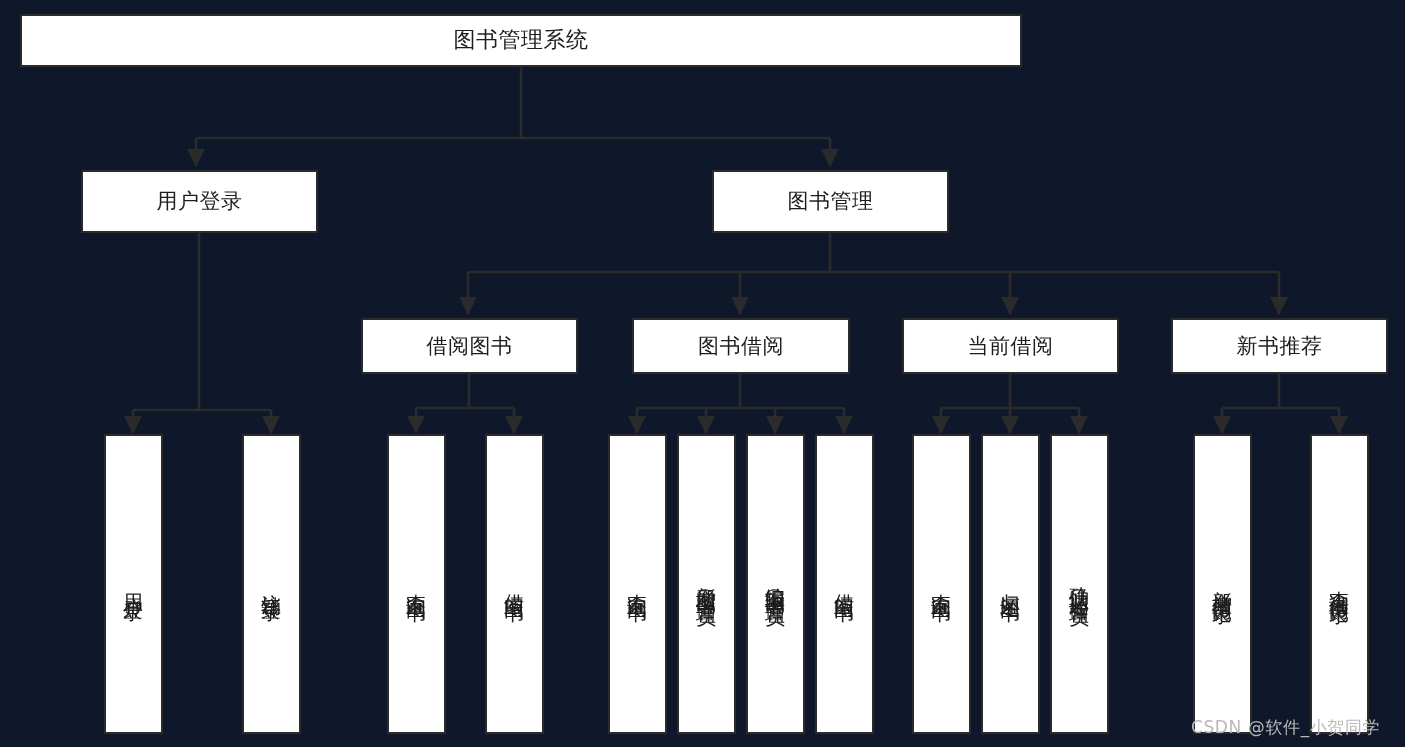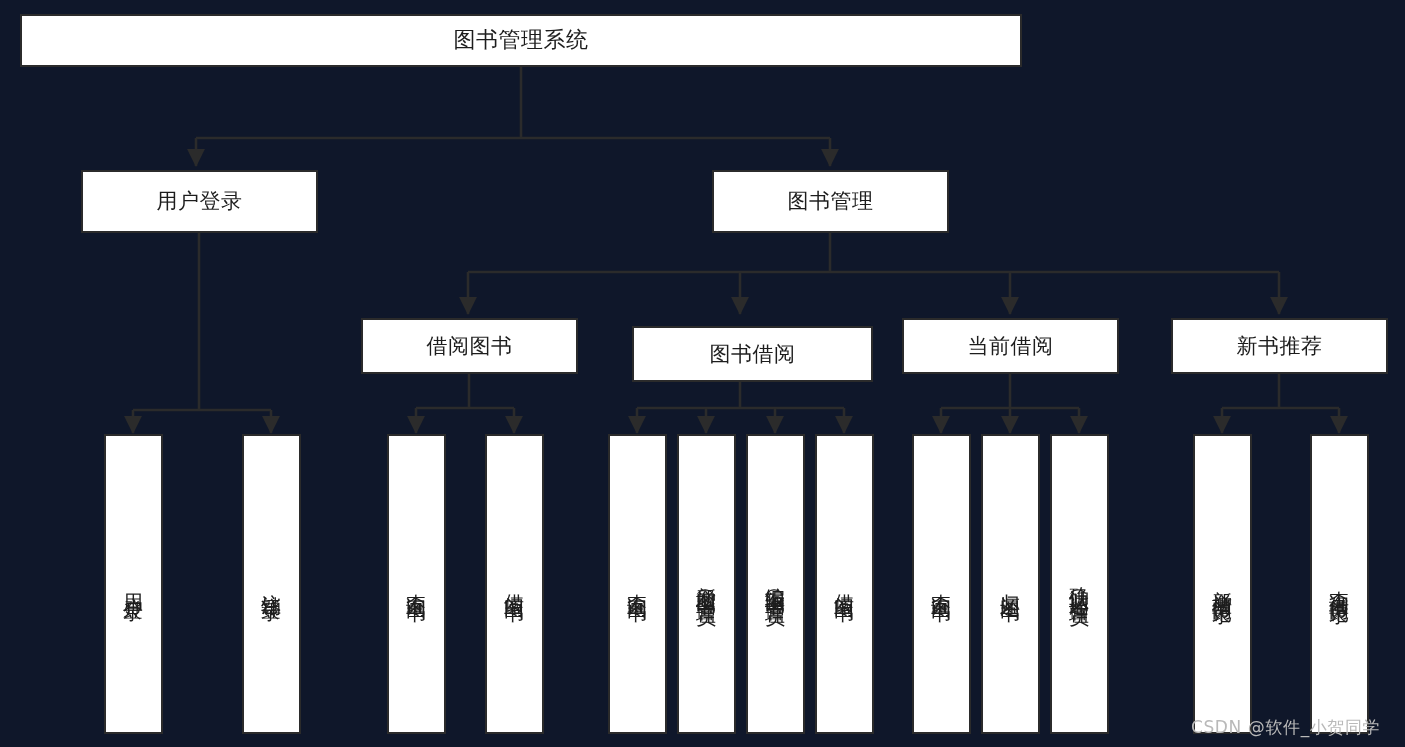--- a/index.html
+++ b/index.html
@@ -132,21 +132,21 @@
   </div>
 
   <div class="node" style="left:712px; top:170px; width:237px; height:63px;">
     <span class="lbl">图书管理</span>
   </div>
 
   <div class="node" style="left:361px; top:318px; width:217px; height:56px;">
     <span class="lbl">借阅图书</span>
   </div>
 
-  <div class="node" style="left:632px; top:318px; width:241px; height:56px;margin-top:8px;">
+  <div class="node" style="left:632px; top:318px; width:218px; height:56px;">
     <span class="lbl">图书借阅</span>
   </div>
 
   <div class="node" style="left:902px; top:318px; width:217px; height:56px;">
     <span class="lbl">当前借阅</span>
   </div>
 
   <div class="node" style="left:1171px; top:318px; width:217px; height:56px;">
     <span class="lbl">新书推荐</span>
   </div>

